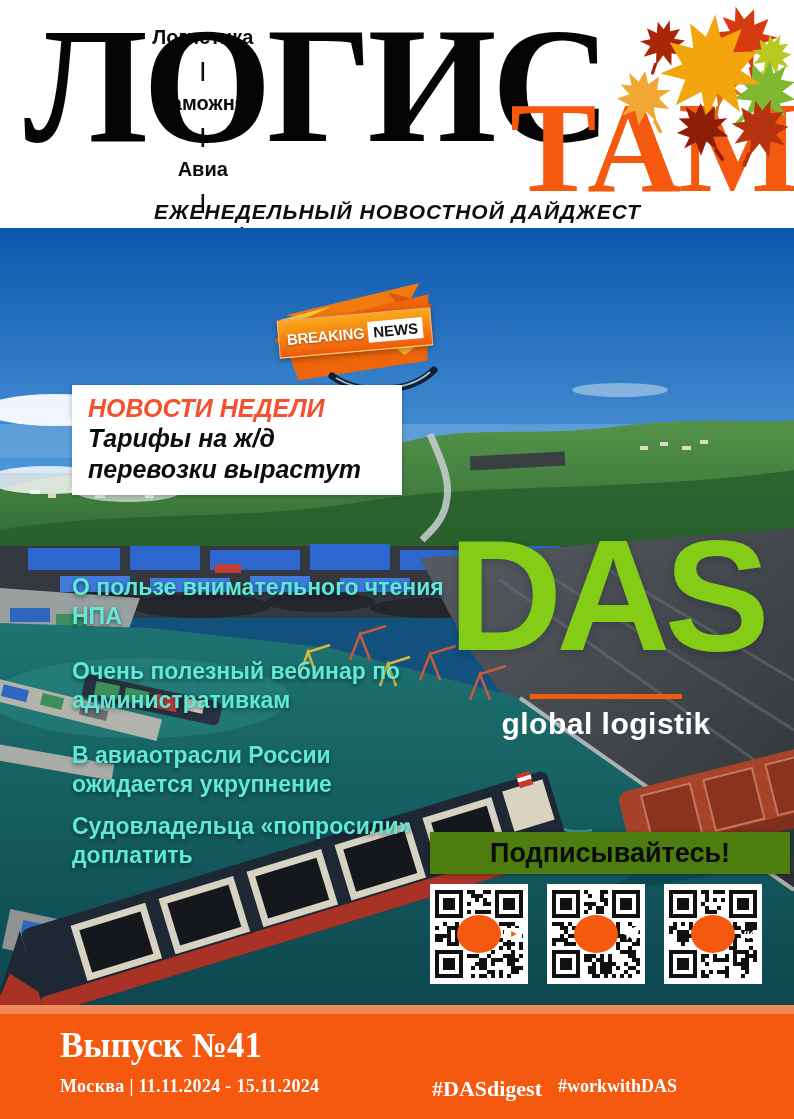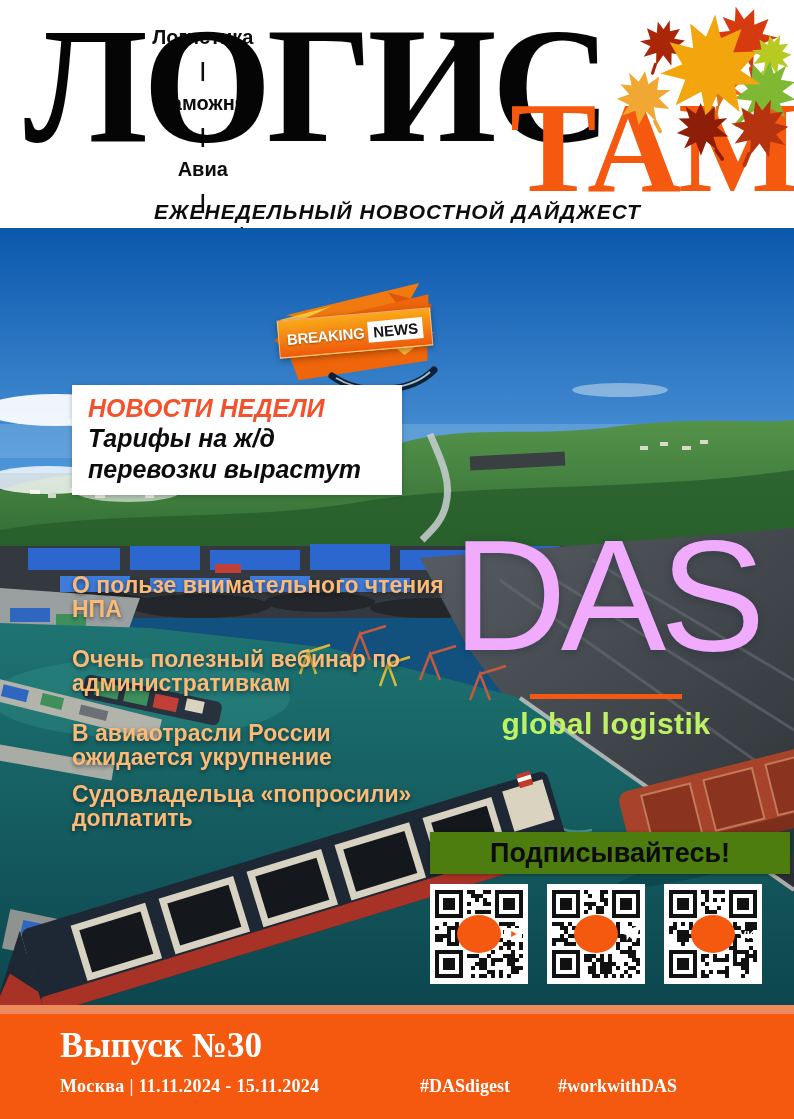--- a/index.html
+++ b/index.html
@@ -57,33 +57,33 @@
     position:absolute;left:72px;top:157px;width:330px;min-height:100px;z-index:5;
     background:#fff;padding:8px 16px 10px;box-shadow:0 1px 5px rgba(0,0,0,.25);font-style:italic;
   }
   .newsbox-label{color:var(--news-label);font-size:25px;line-height:30px;font-weight:bold;}
   .newsbox-headline{color:#0c0c0c;font-size:25px;line-height:31px;font-weight:bold;}
   
   .headlines{
     position:absolute;left:72px;top:345px;width:380px;z-index:5;list-style:none;
   }
   .headlines li{
-    color:#fdba74;font-size:23px;line-height:24px;font-weight:bold;
+    color:#5eead4;font-size:23px;line-height:29px;font-weight:bold;
     text-shadow:0 2px 4px rgba(0,15,35,.55);
     margin-bottom:26px;
   }
   .headlines li:nth-child(3){margin-bottom:13px;}
   
   .das-logo{position:absolute;left:426px;top:288px;width:360px;text-align:center;z-index:4;}
   .das-name{
-    color:#f0abfc;font-size:158px;line-height:1;font-weight:normal;letter-spacing:-6px;
+    color:#84cc16;font-size:158px;line-height:1;font-weight:bold;letter-spacing:-6px;
     text-shadow:0 2px 8px rgba(0,20,40,.25);
   }
   .das-line{width:152px;height:5px;background:var(--accent);margin:20px auto 8px;}
-  .das-sub{color:#bef264;font-size:30px;font-weight:bold;letter-spacing:.5px;}
+  .das-sub{color:#ffffff;font-size:30px;font-weight:bold;letter-spacing:.5px;}
   
   .subscribe-box{
     position:absolute;left:430px;top:604px;width:360px;height:42px;z-index:5;
     background:#4d7c0f;display:flex;align-items:center;justify-content:center;
     font-size:27px;font-weight:bold;color:#0c0c0c;box-shadow:0 1px 4px rgba(0,0,0,.3);
   }
   .qr-row{position:absolute;left:430px;top:656px;width:360px;height:100px;z-index:5;display:flex;gap:19px;}
   .qr-tile{position:relative;width:98px;height:100px;background:#fff;padding:6px 5px;}
   .qr-cells{display:block;width:88px;height:88px;}
   .qr-icon{
@@ -91,21 +91,21 @@
     background:var(--accent);border-radius:50%;display:grid;place-items:center;padding-left:44px;
   }
   .qr-icon svg{width:24px;height:24px;display:block;}
   
   .footer{position:absolute;left:0;top:1005px;width:794px;height:114px;}
   .footer-strip{width:100%;height:9px;background:var(--accent-light);}
   .footer-main{position:relative;width:100%;height:105px;background:var(--accent);color:#fff;
     font-family:"Liberation Serif",serif;font-weight:bold;}
   .issue{position:absolute;left:60px;top:12px;font-size:35px;}
   .footer-sub{position:absolute;left:60px;top:62px;font-size:18px;letter-spacing:.3px;}
-  .hashtag-1{position:absolute;left:420px;top:62px;font-size:18px;}
+  .hashtag-1{position:absolute;left:432px;top:62px;font-size:22px;}
   .hashtag-2{position:absolute;left:545px;top:62px;font-size:18px;margin-left:13px;}
 </style>
 </head>
 <body>
 
 <div class="page">
 
   <header class="masthead">
     <nav class="topnav">
       <span>Логистика</span>
@@ -697,20 +697,20 @@
             <text x="12" y="16.5" text-anchor="middle" font-size="11" font-weight="bold" font-family="Liberation Sans, sans-serif" fill="#fff">VK</text>
           </svg>
         </div>
       </div>
     </div>
   </section>
 
   <footer class="footer">
     <div class="footer-strip"></div>
     <div class="footer-main">
-      <div class="issue">Выпуск №30</div>
+      <div class="issue">Выпуск №41</div>
       <div class="footer-sub">Москва | 11.11.2024 - 15.11.2024</div>
       <div class="hashtag-1">#DASdigest</div>
       <div class="hashtag-2">#workwithDAS</div>
     </div>
   </footer>
 
 </div>
 
 </body></html>

